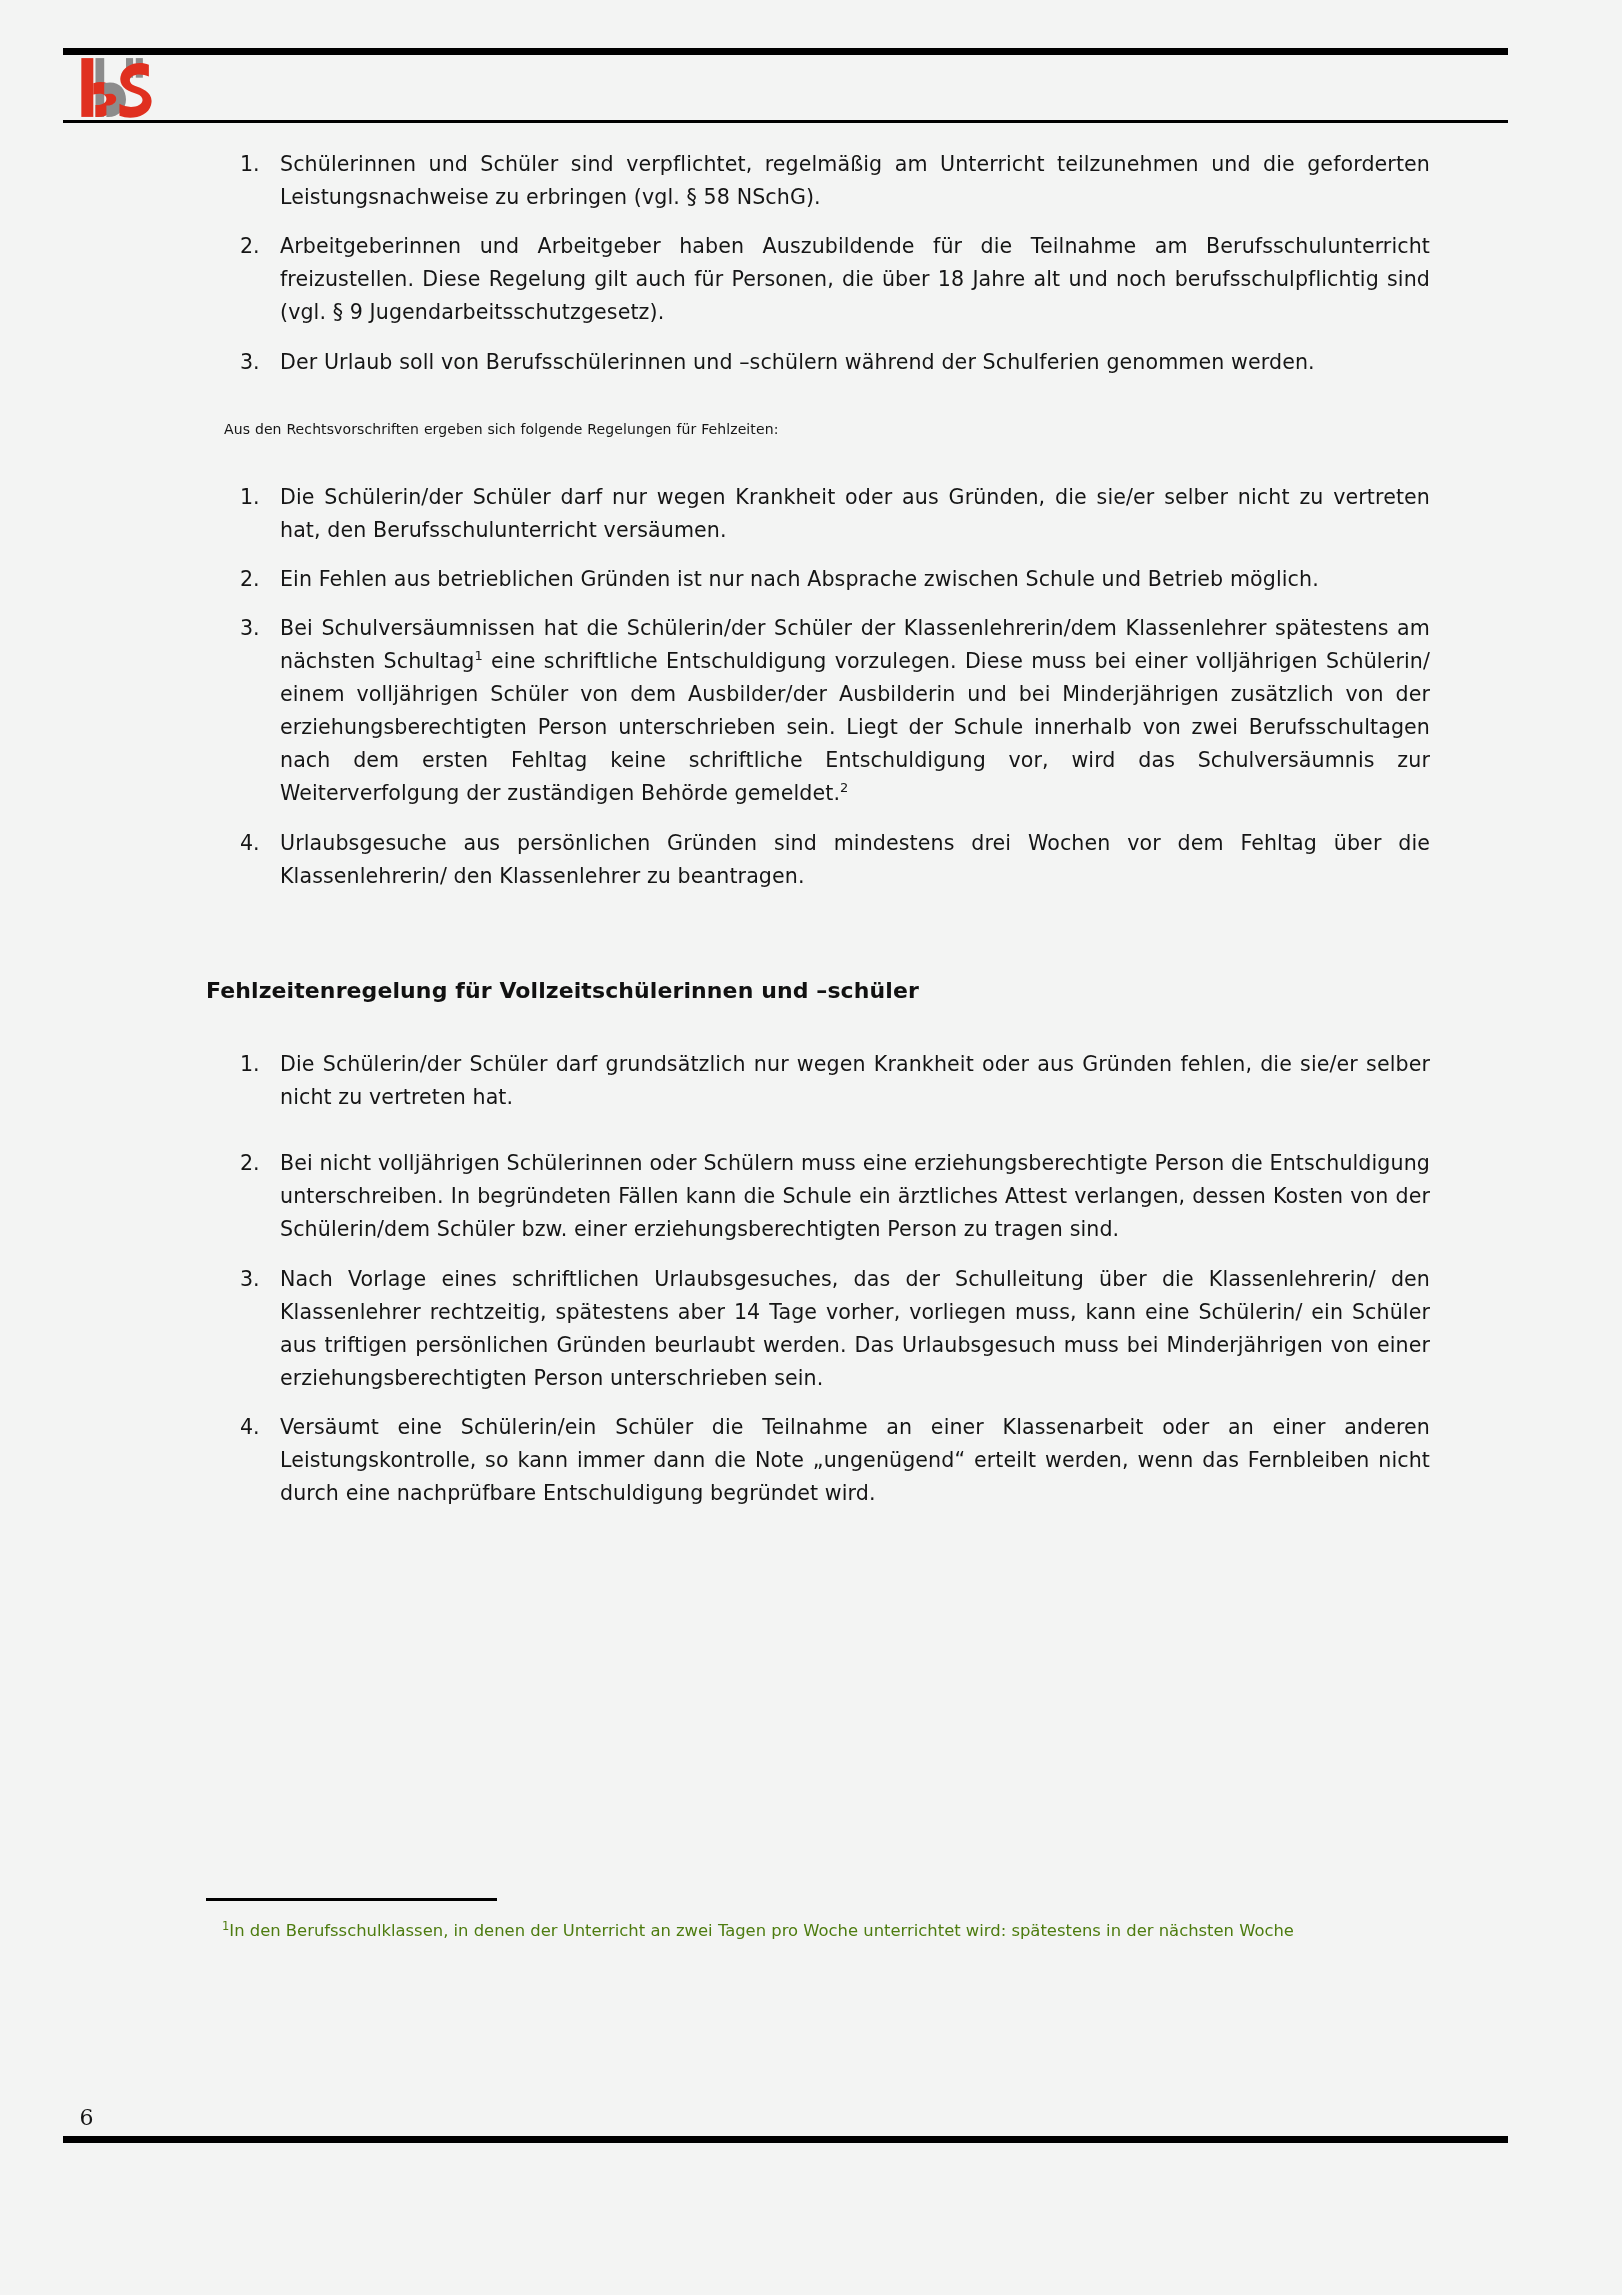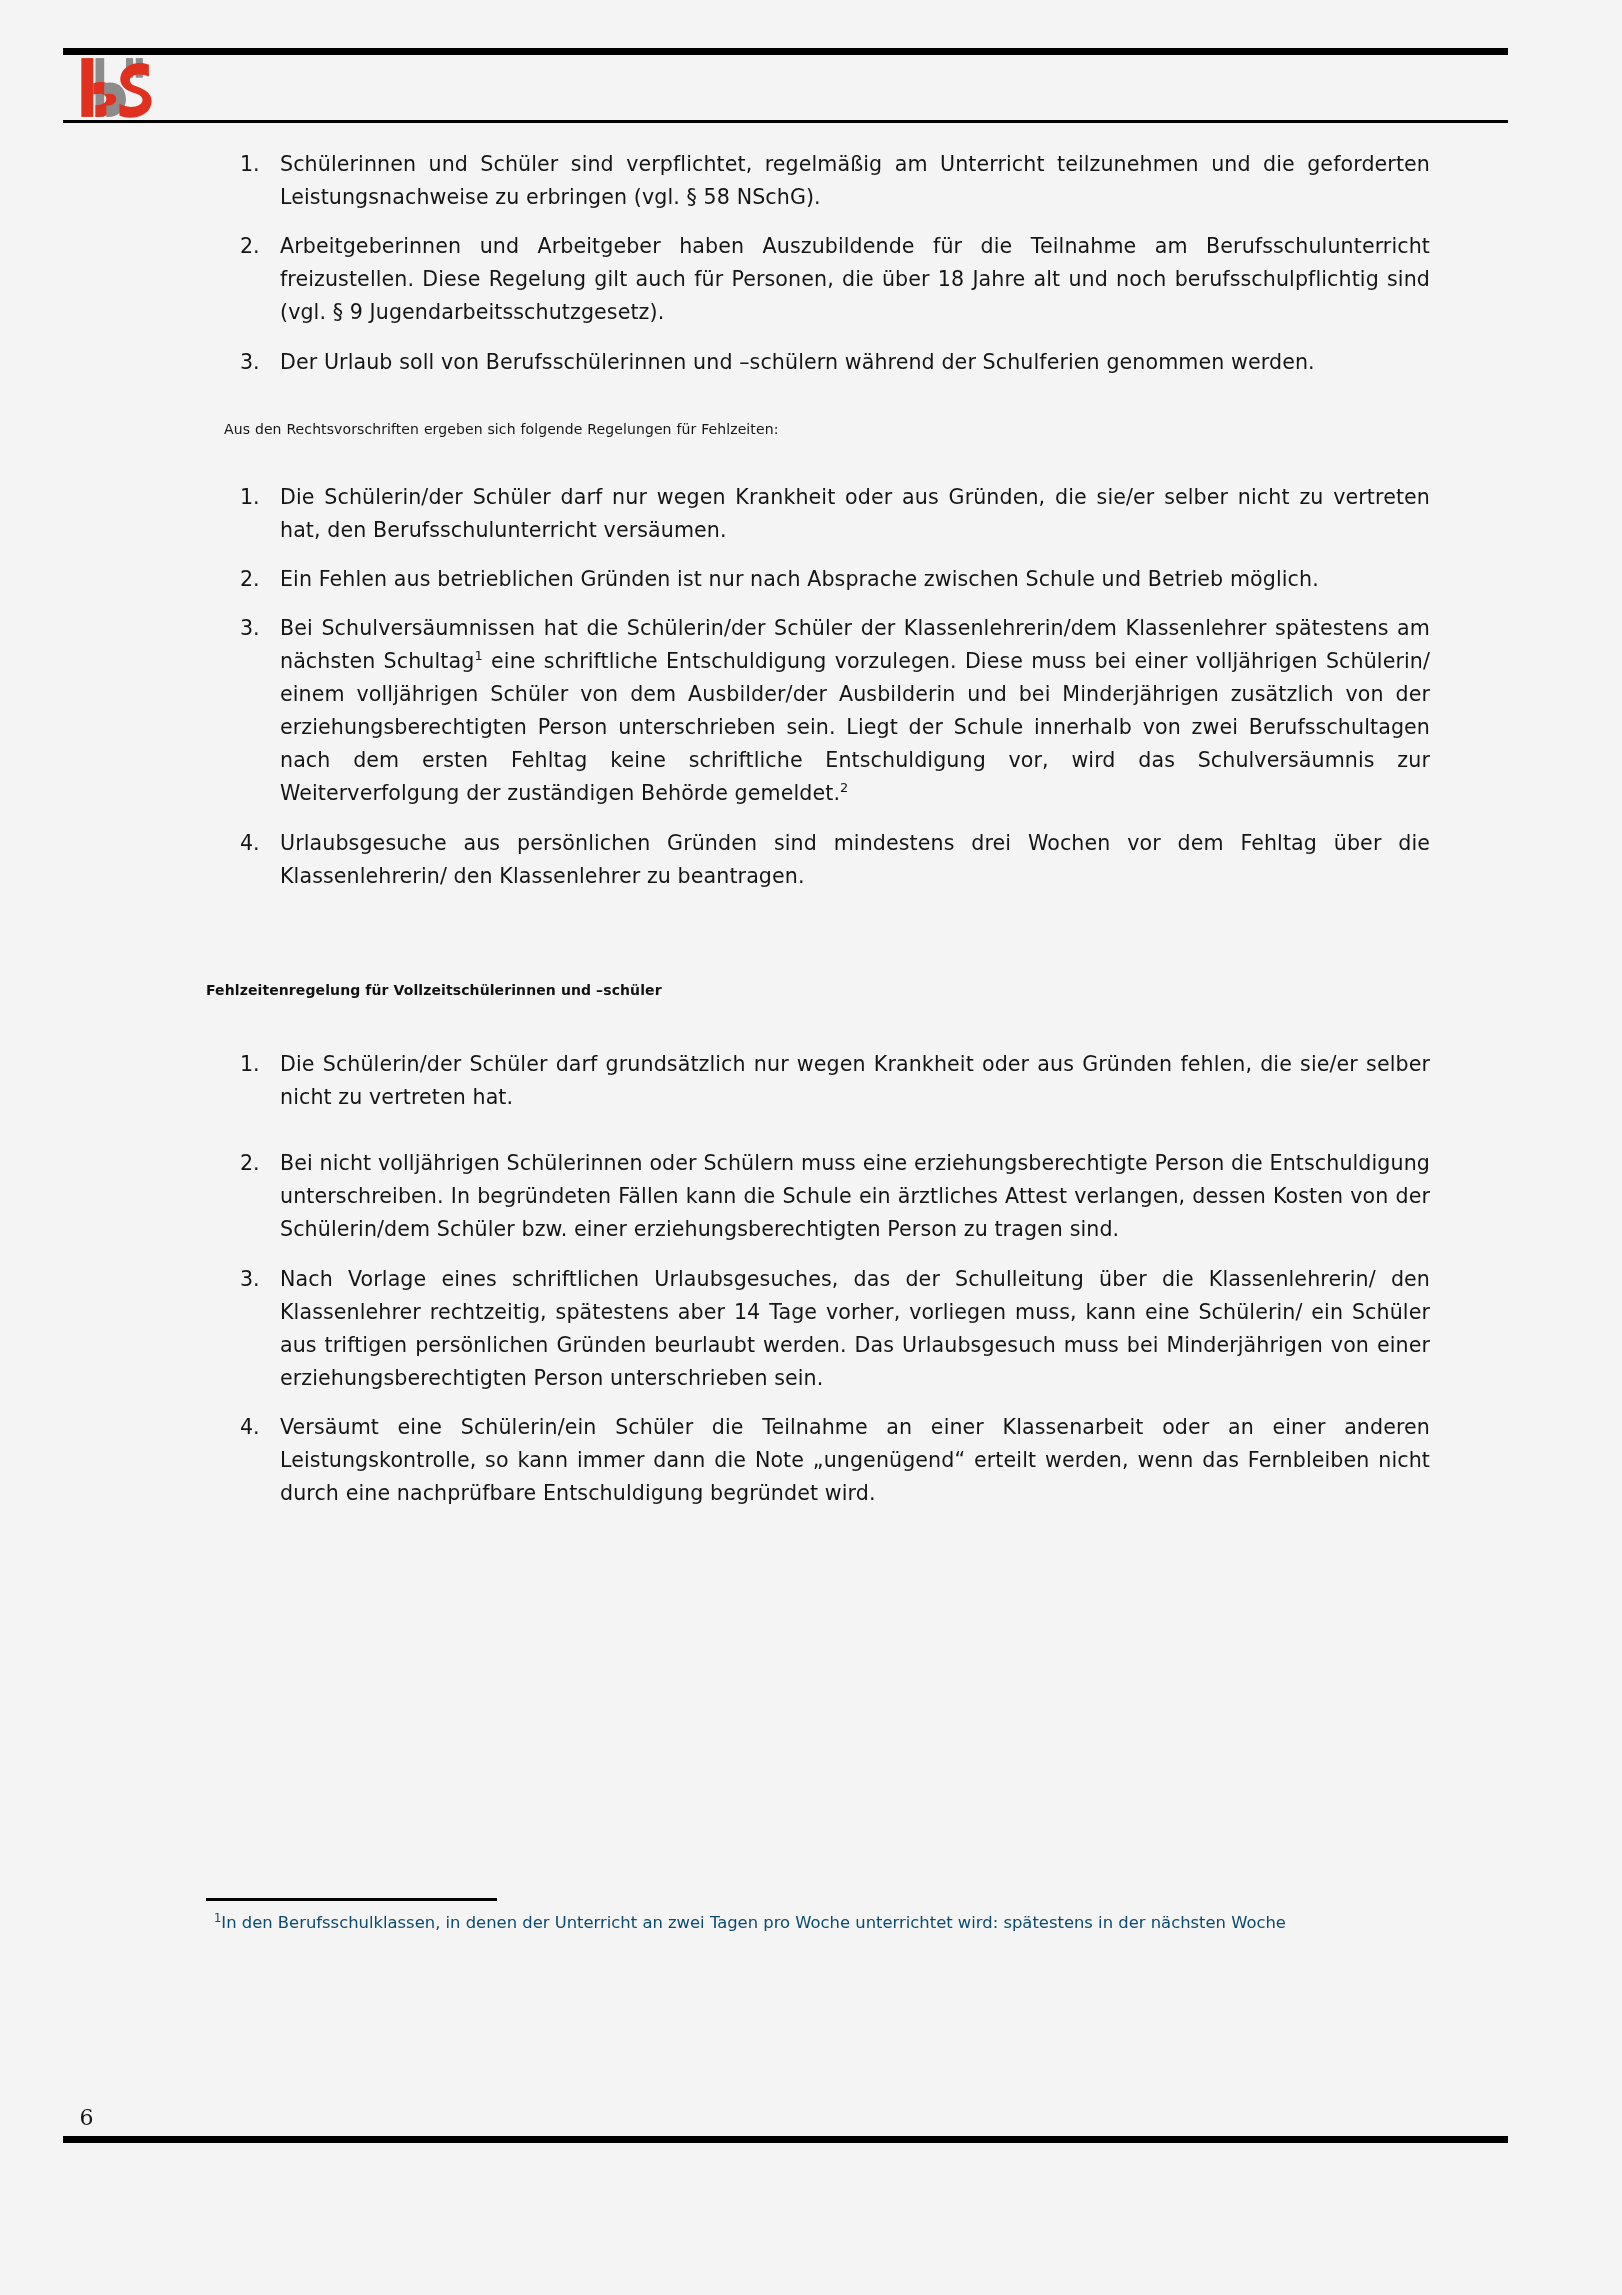--- a/index.html
+++ b/index.html
@@ -112,21 +112,21 @@
   
   .itemtext, .para, .subpara { text-align-last: left; }
 
   sup {
     font-size: 13px;
     line-height: 0;
     vertical-align: super;
   }
 
   h2.heading {
-    font-size: 14px;
+    font-size: 22px;
     line-height: 31px;
     font-weight: bold;
     color: #111111;
     margin: 0;
     letter-spacing: 0.1px;
   }
 
   
   .footnotes {
     position: absolute;
@@ -136,24 +136,24 @@
   }
   .fn-rule {
     width: 291px;
     height: 2.7px;
     background: #000000;
     margin-bottom: 8.8px;
   }
   .fn {
     font-size: 16.4px;
     line-height: 27px;
-    color: #0c4a6e;
+    color: #4d7c0f;
     text-align: justify;
     text-align-last: left;
-    margin: 8px;
+    margin: 16px;
     padding-left: 0;
   }
   .fn .fn-body {
     display: inline;
   }
   .fn.indent-hang {
     padding-left: 31px;
     text-indent: -31px;
   }
   .fn sup { font-size: 11.5px; }

